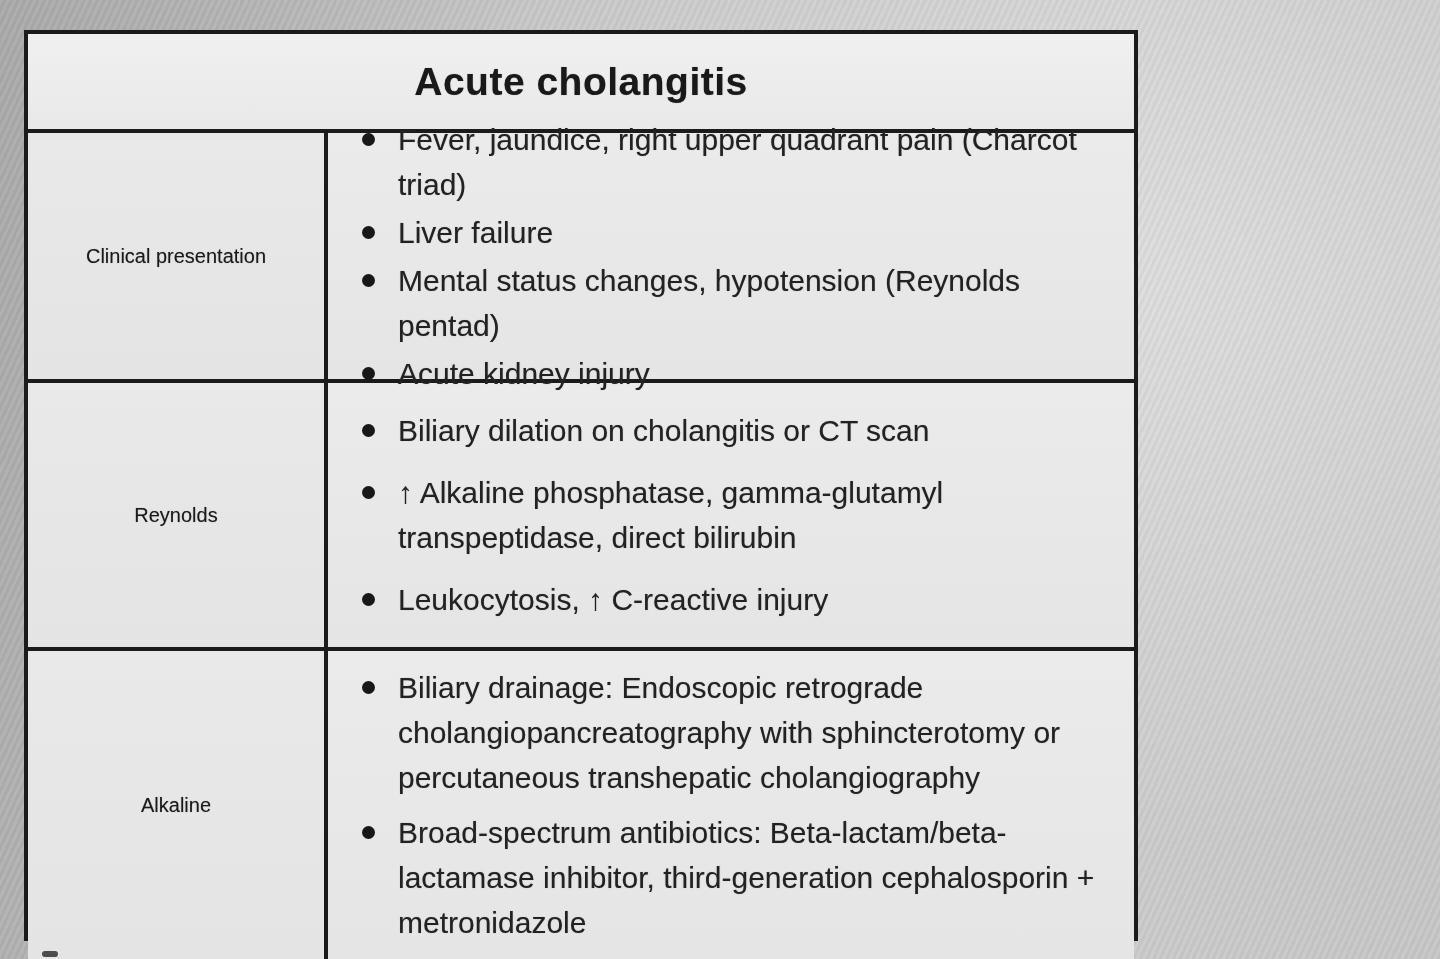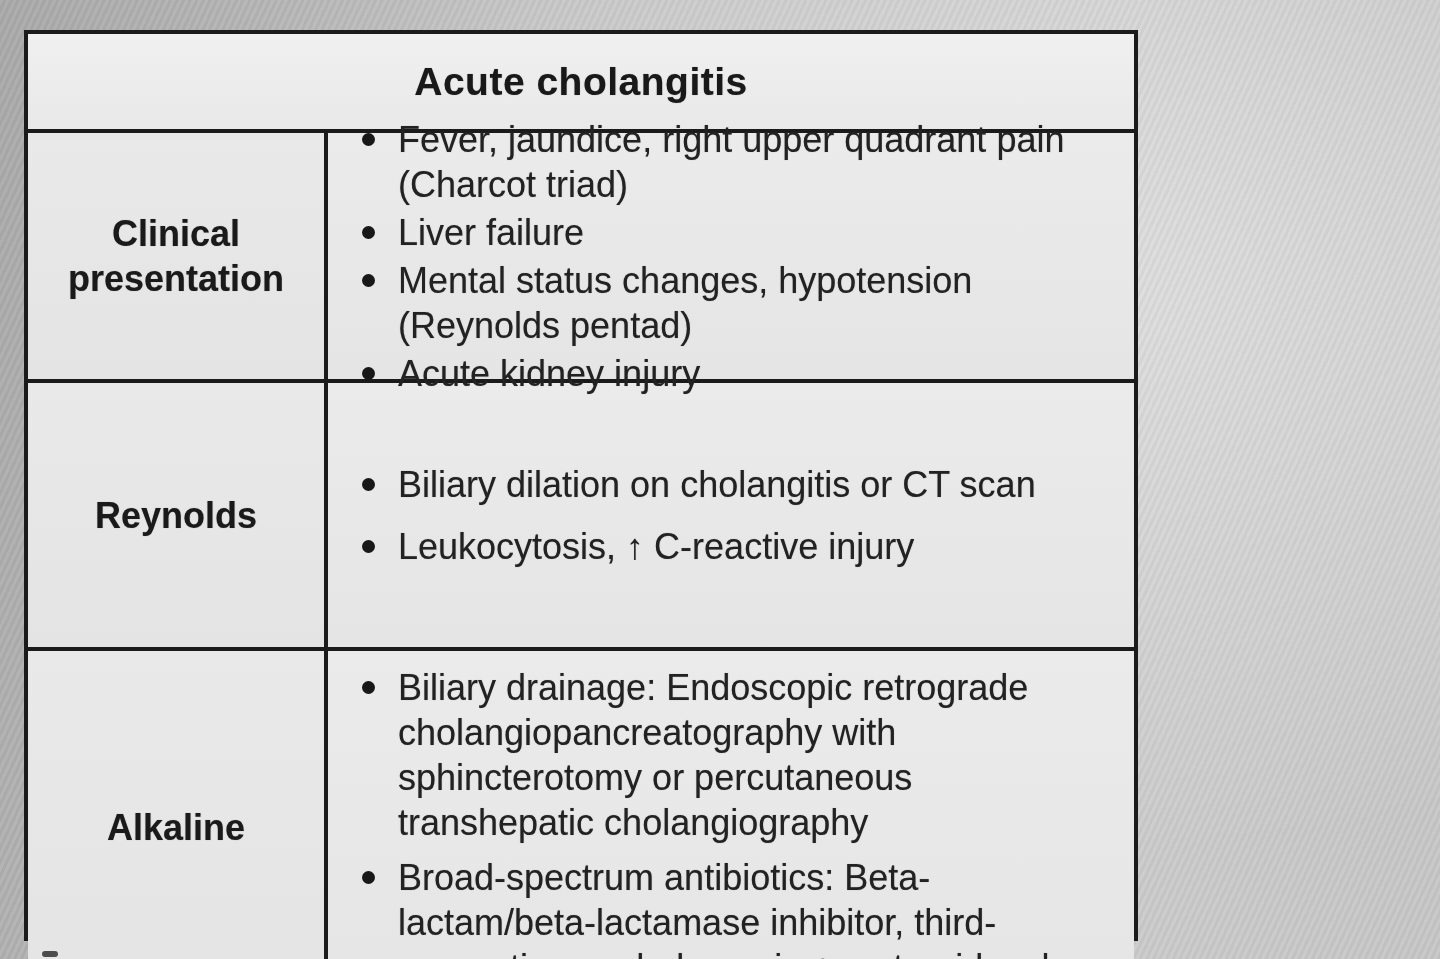--- a/index.html
+++ b/index.html
@@ -79,41 +79,41 @@
     border-right: 4px solid #1b1b1b;
     display: flex;
     align-items: center;
     justify-content: center;
     text-align: center;
     background: linear-gradient(180deg, #e9e9e9, #e4e4e4);
     padding: 8px 14px;
   }
 
   .header-cell span {
-    font-size: 36px;
-    font-weight: bold;
+    font-size: 20px;
+    font-weight: normal;
     line-height: 1.25;
     color: #1a1a1a;
     text-shadow: 0 0 1px rgba(40,40,40,0.4);
   }
 
   .content-cell {
     flex: 1 1 auto;
     display: flex;
     flex-direction: column;
     justify-content: center;
     padding: 14px 20px 14px 18px;
     background: linear-gradient(180deg, #ebebeb, #e5e5e5);
   }
 
   .bullet-item {
     position: relative;
     padding-left: 52px;
     max-width: 985px;
-    font-size: 36px;
+    font-size: 30px;
     line-height: 45px;
     color: #222222;
     text-shadow: 0 0 1px rgba(50,50,50,0.4);
   }
 
   .gap-tight  .bullet-item + .bullet-item { margin-top: 3px; }
   .gap-medium .bullet-item + .bullet-item { margin-top: 17px; }
   .gap-wide   .bullet-item + .bullet-item { margin-top: 10px; }
 
   .bullet-dot {
@@ -181,20 +181,24 @@
     <div class="header-cell">
       <span>Reynolds</span>
     </div>
     <div class="content-cell gap-medium">
       <div class="bullet-item">
         <span class="bullet-dot"></span>
         <span class="bullet-text">Biliary dilation on cholangitis or CT scan</span>
       </div>
       <div class="bullet-item">
         <span class="bullet-dot"></span>
+        <span class="bullet-text">↑ Alkaline phosphatase, gamma-glutamyl transpeptidase, direct bilirubin</span>
+      </div>
+      <div class="bullet-item">
+        <span class="bullet-dot"></span>
         <span class="bullet-text">Leukocytosis, ↑ C-reactive injury</span>
       </div>
     </div>
   </div>
 
   <div class="body-row row-treatment">
     <div class="header-cell">
       <span>Alkaline</span>
     </div>
     <div class="content-cell gap-wide">

